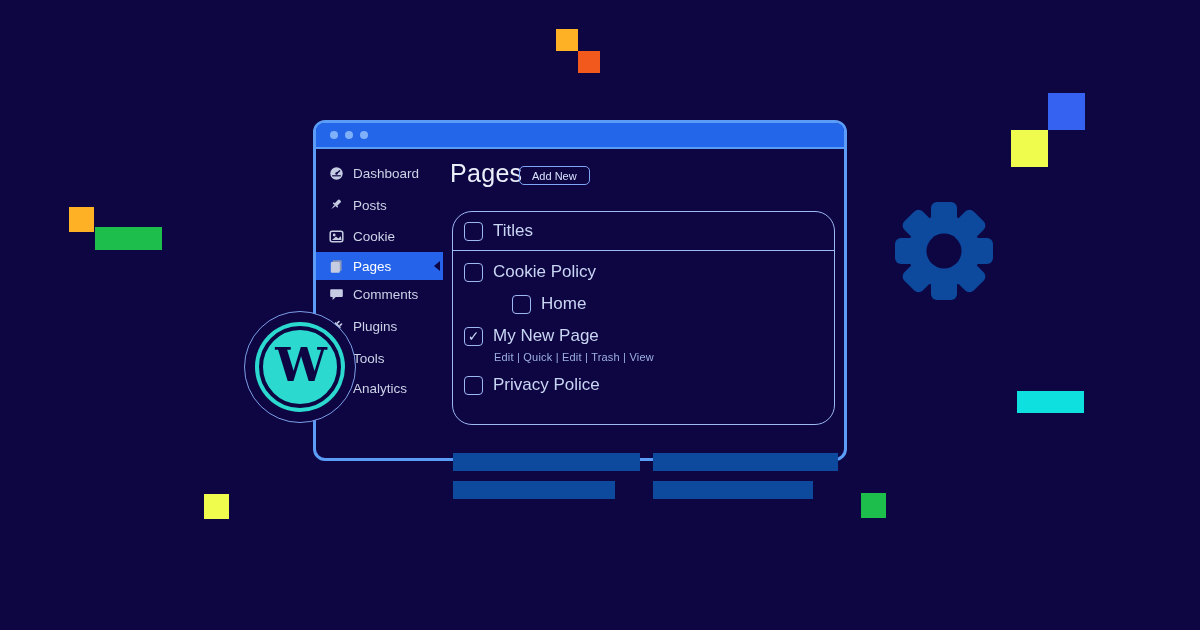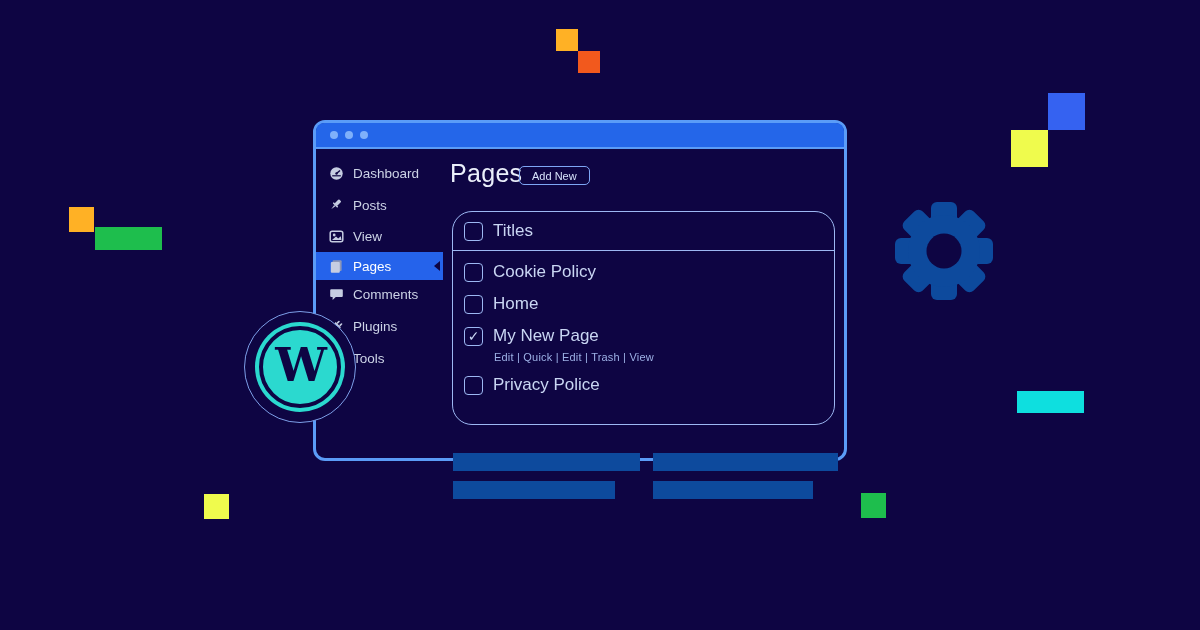--- a/index.html
+++ b/index.html
@@ -173,21 +173,21 @@
       </div>
 
       <div class="side-item" style="top:71px;">
         <span class="icn">
           <svg width="15" height="15" viewBox="0 0 15 15">
               <rect x="1.2" y="2.2" width="12.6" height="10.6" rx="2" fill="none" stroke="#c6cde2" stroke-width="1.5"></rect>
               <circle cx="5.2" cy="6" r="1.4" fill="#c6cde2"></circle>
               <path d="M3 11 L7 7.6 L9.2 9.6 L11.8 7.2 L12.5 11 Z" fill="#c6cde2"></path>
             </svg>
         </span>
-        <span class="side-label">View</span>
+        <span class="side-label">Cookie</span>
       </div>
 
       <div class="side-item active" style="top:101px;">
         <span class="icn">
           <svg width="15" height="15" viewBox="0 0 15 15">
               <rect x="3.6" y="1.2" width="9" height="10.8" rx="1" fill="#8d97b8"></rect>
               <rect x="1.8" y="3" width="9" height="10.8" rx="1" fill="#c6cde2"></rect>
             </svg>
         </span>
         <span class="side-label">Pages</span>
@@ -219,39 +219,49 @@
 
       <div class="side-item" style="top:193px;">
         <span class="icn">
           <svg width="15" height="15" viewBox="0 0 15 15" fill="#c6cde2">
               <path d="M10.8 1.4 a3.6 3.6 0 0 0 -3.5 4.5 L2.1 11.1 a1.7 1.7 0 0 0 2.4 2.4 L9.7 8.3 a3.6 3.6 0 0 0 4.3 -4.6 L11.8 5.9 L9.6 5.4 L9.1 3.2 L11.3 1.5 a3.6 3.6 0 0 0 -0.5 -0.1 Z"></path>
             </svg>
         </span>
         <span class="side-label">Tools</span>
       </div>
 
+      <div class="side-item" style="top:223px;">
+        <span class="icn">
+          <svg width="15" height="15" viewBox="0 0 15 15" fill="#c6cde2">
+              <rect x="2" y="8" width="2.6" height="5"></rect>
+              <rect x="6.2" y="5" width="2.6" height="8"></rect>
+              <rect x="10.4" y="2.5" width="2.6" height="10.5"></rect>
+            </svg>
+        </span>
+        <span class="side-label">Analytics</span>
+      </div>
     </div>
 
     <div class="page-title">Pages</div>
     <button class="add-new">Add New</button>
 
     <div class="listbox">
 
       <div class="lb-row" style="top:9px;">
         <span class="cbx"></span>
         <span class="lb-header-label">Titles</span>
       </div>
       <div class="lb-divider"></div>
 
       <div class="lb-row" style="top:50px;justify-content:center;">
         <span class="cbx"></span>
         <span class="lb-label">Cookie Policy</span>
       </div>
 
-      <div class="lb-row" style="top:82px;">
+      <div class="lb-row" style="top:82px;margin-left:48px;">
         <span class="cbx"></span>
         <span class="lb-label">Home</span>
       </div>
 
       <div class="lb-row" style="top:114px;">
         <span class="cbx checked">
           <span class="check">✓</span>
         </span>
         <span class="lb-label">My New Page</span>
       </div>

